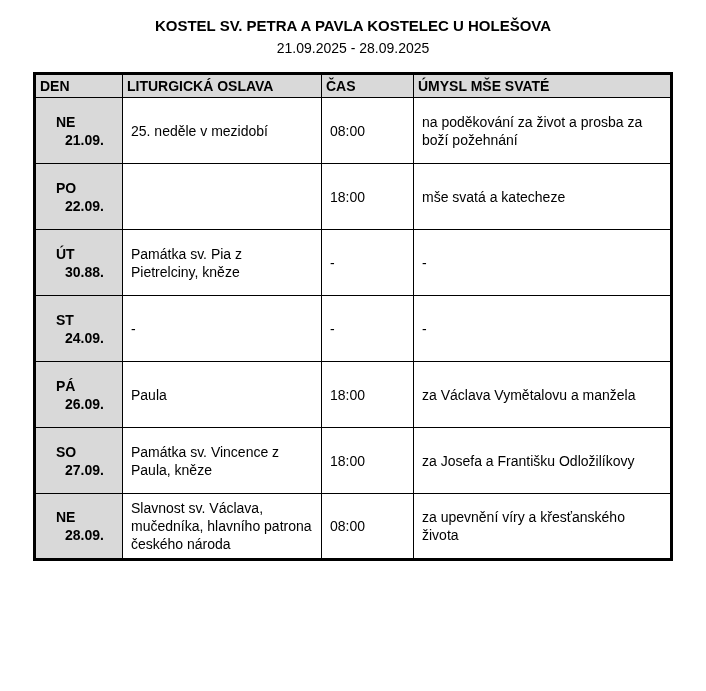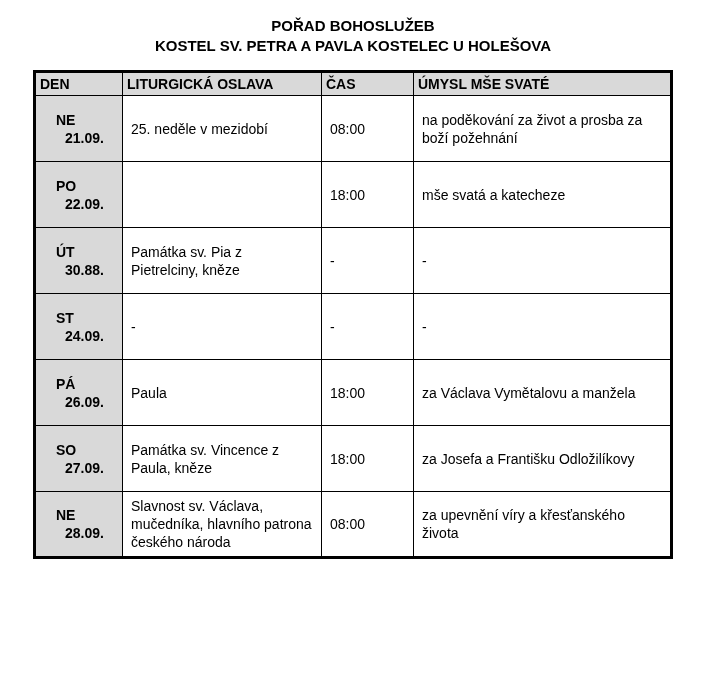--- a/index.html
+++ b/index.html
@@ -75,22 +75,22 @@
   }
   td.day-cell .day-date {
     display: inline-block;
     margin-left: 9px;
   }
 </style>
 </head>
 <body>
 
 <div class="page">
-  <div class="doc-title">POŘAD BOHOSLUŽEB</div>
   <div class="doc-subtitle">KOSTEL SV. PETRA A PAVLA KOSTELEC U HOLEŠOVA</div>
+  <div class="doc-daterange">21.09.2025 - 28.09.2025</div>
 
   <table class="schedule">
     <colgroup>
       <col class="c-den">
       <col class="c-oslava">
       <col class="c-cas">
       <col class="c-umysl">
     </colgroup>
     <thead>
       <tr id="head-row">

